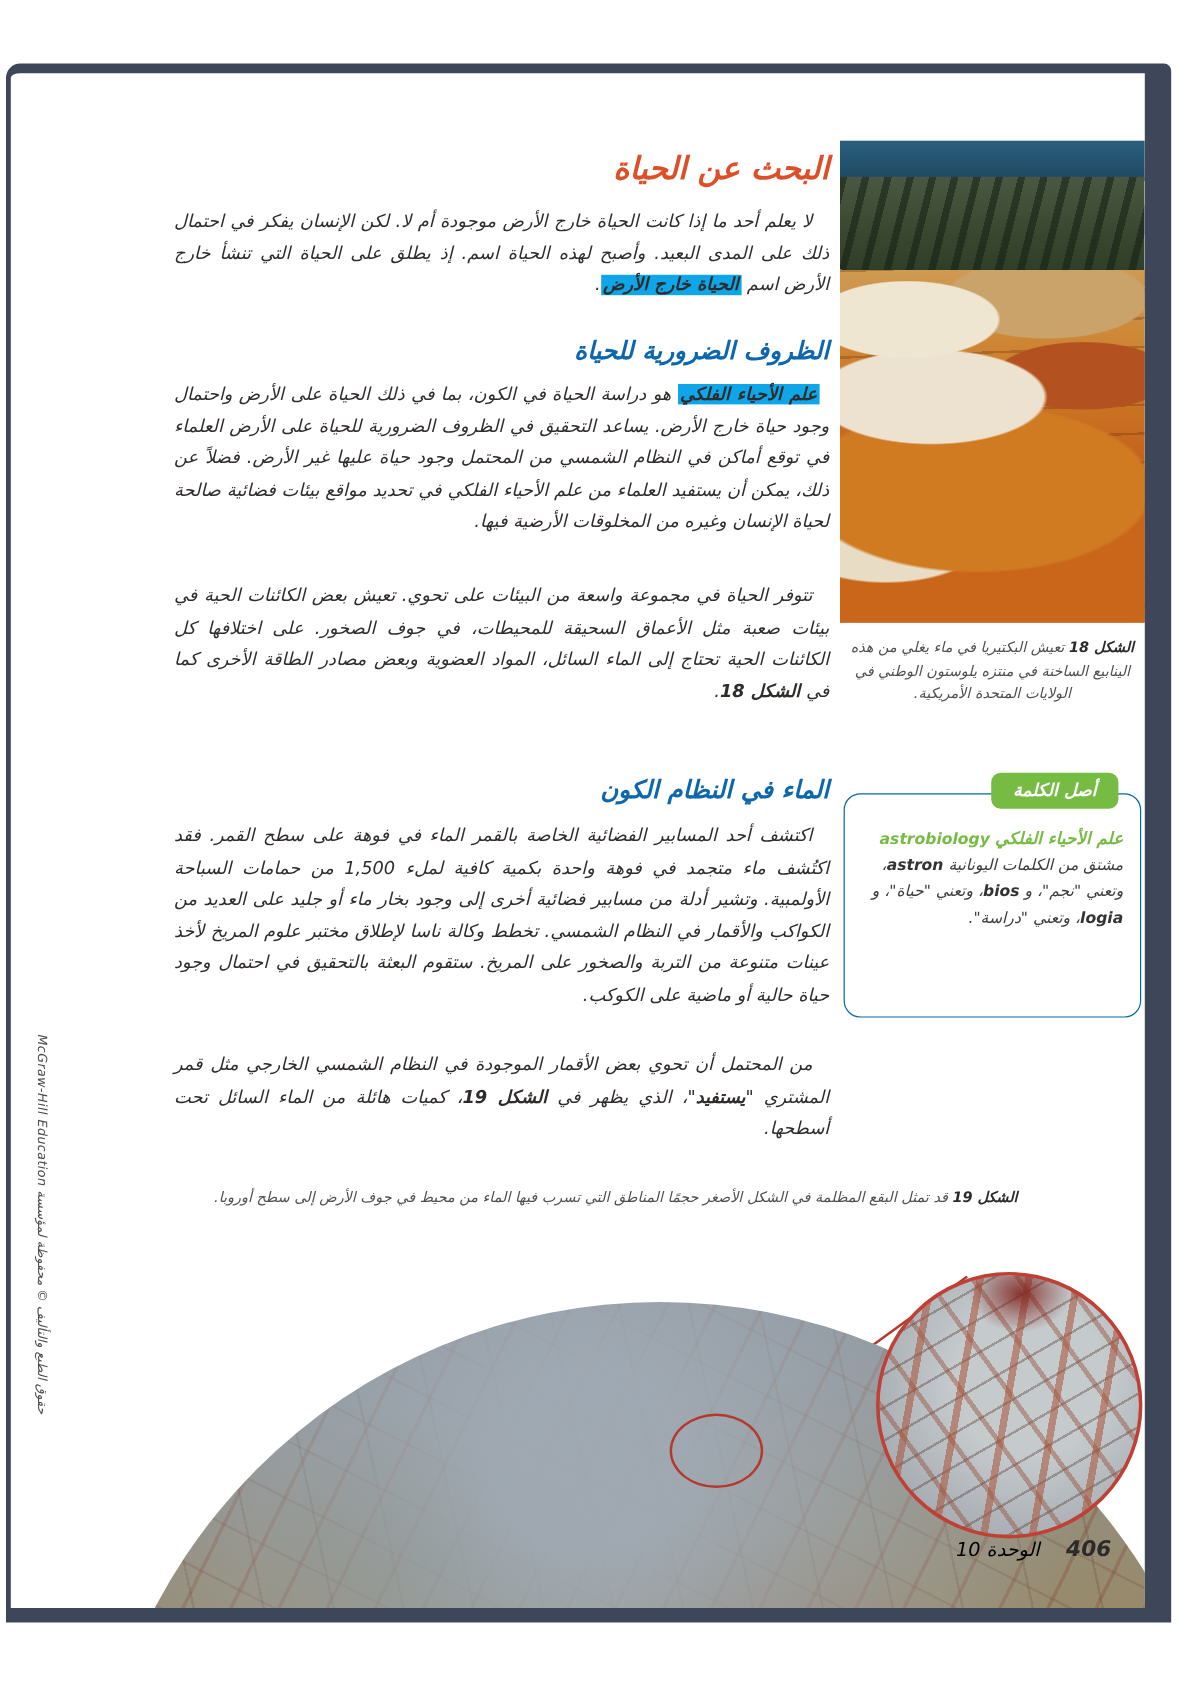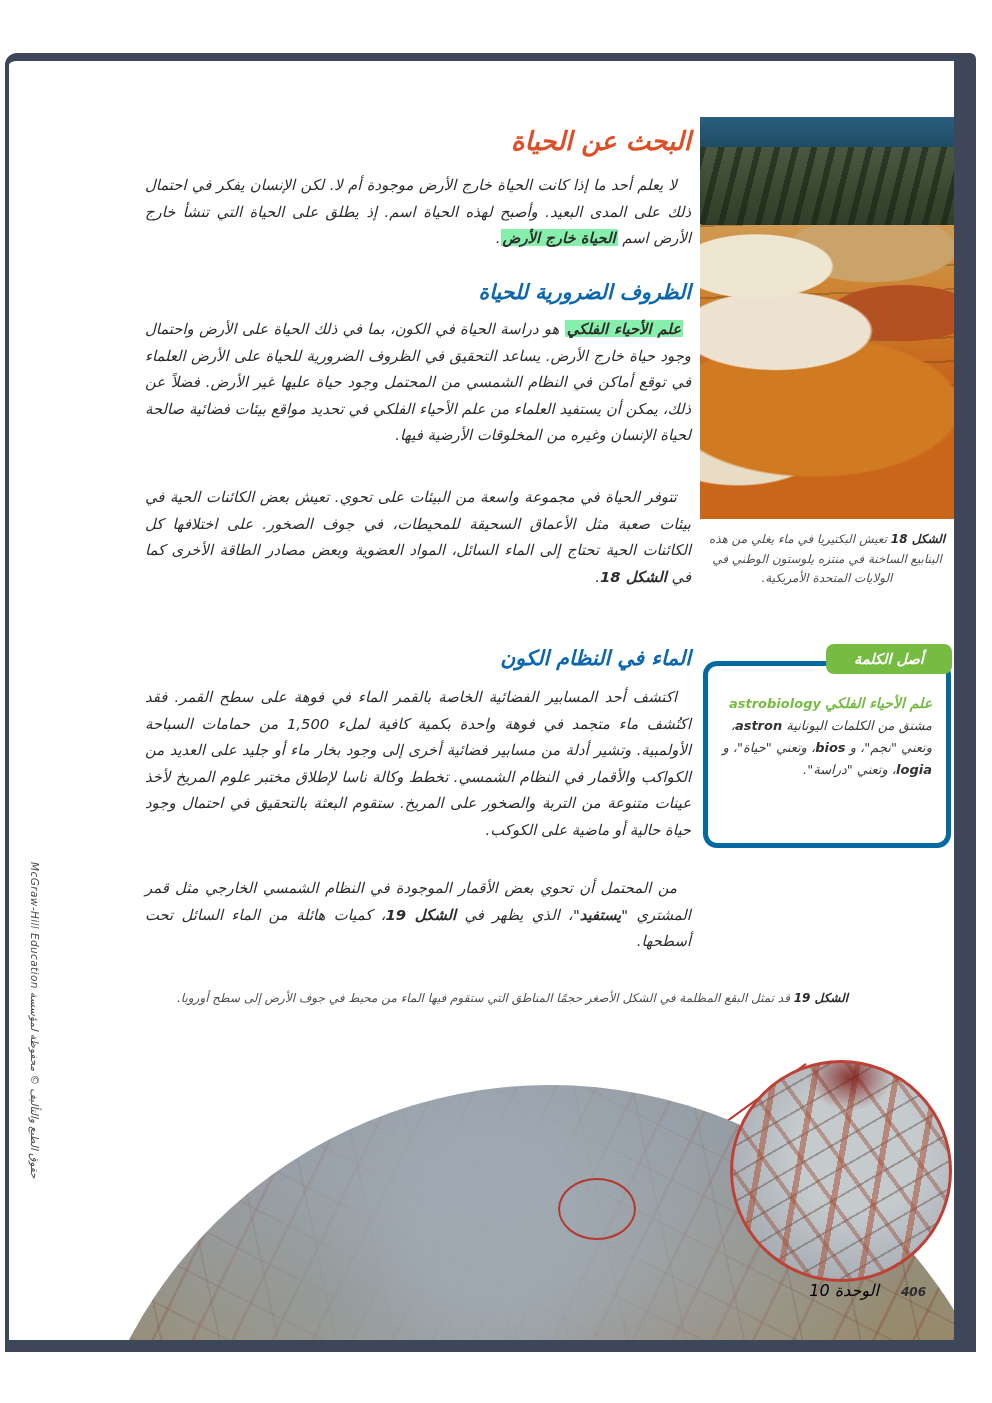--- a/index.html
+++ b/index.html
@@ -64,43 +64,43 @@
            repeating-linear-gradient(150deg,rgba(92,62,50,.38) 0 2px,rgba(0,0,0,0) 2px 24px),
            radial-gradient(circle at 58% 40%,#c5cacd 0 35%,#abb1b6 70%,#99a0a6 100%);}
 
   
   .rtl{direction:rtl;unicode-bidi:embed;}
   .col{position:absolute;left:145px;width:546px;z-index:5;}
   .title{color:#dc4f28;font-weight:bold;font-size:26px;text-align:right;}
   .h2{color:#0d67ae;font-weight:bold;font-size:20.5px;text-align:right;}
   .body-p{font-size:14.8px;line-height:26.5px;text-align:justify;text-align-last:right;
           text-indent:14px;color:#2f2c2b;}
-  .hl{background:#86efac;font-weight:bold;padding:0 2px;}
+  .hl{background:#0ea5e9;font-weight:bold;padding:0 2px;}
   .b{font-weight:bold;}
   .side{position:absolute;left:703px;width:248px;z-index:5;}
   .caption{font-size:12px;line-height:19.5px;color:#4f4f4f;text-align:right;}
   .caption .lbl{font-weight:bold;color:#2b2b2b;}
   .cap19{position:absolute;left:150px;top:988px;width:698px;z-index:5;
          font-size:12px;line-height:21px;color:#4f4f4f;text-align:right;}
 
   
   .wo-box{position:absolute;left:703px;top:661px;width:248px;height:187px;box-sizing:border-box;
-          border:5px solid #0369a1;border-radius:14px;background:#fff;z-index:5;}
-  .wo-tab{position:absolute;left:826px;top:644px;width:126px;height:30px;background:#76bc43;
+          border:1px solid #0369a1;border-radius:14px;background:#fff;z-index:5;}
+  .wo-tab{position:absolute;left:826px;top:644px;width:106px;height:30px;background:#76bc43;
           border-radius:8px;color:#fff;font-weight:bold;font-size:14.5px;line-height:30px;
           text-align:center;z-index:6;}
   .wo-body{padding:26px 14px 10px 12px;font-size:13px;line-height:22px;text-align:right;color:#3c3c3c;}
   .wo-term{color:#76bc43;font-weight:bold;font-size:14px;}
   .wo-en{color:#76bc43;font-weight:bold;}
   .wo-lat{font-weight:bold;color:#333;}
 
   
   .footer{position:absolute;left:756px;top:1281px;width:170px;display:flex;direction:rtl;
           gap:22px;align-items:baseline;z-index:5;}
-  .pagenum{font-weight:bold;font-size:12px;color:#2b2b2b;}
+  .pagenum{font-weight:bold;font-size:18px;color:#2b2b2b;}
   .unit{font-size:16px;color:#000000;}
 
   
   .copyright{position:absolute;left:41px;top:862px;transform:rotate(90deg);
              transform-origin:left top;white-space:nowrap;direction:rtl;
              font-size:10.5px;color:#4a4a4a;z-index:5;letter-spacing:.4px;}
 </style>
 </head>
 <body>
 
@@ -158,21 +158,21 @@
 
   <div class="wo-tab">أصل الكلمة</div>
   <div class="wo-box">
     <div class="wo-body rtl">
       <span class="wo-term">علم الأحياء الفلكي</span>
       <span class="wo-en" dir="ltr">astrobiology</span><span> مشتق من الكلمات اليونانية </span><span class="wo-lat" dir="ltr">astron</span><span>، وتعني "نجم"، و </span><span class="wo-lat" dir="ltr">bios</span><span>، وتعني "حياة"، و </span><span class="wo-lat" dir="ltr">logia</span><span>، وتعني "دراسة".</span>
     </div>
   </div>
 
   <div class="cap19 rtl">
-    <span class="lbl" style="font-weight:bold;color:#2b2b2b;">الشكل 19</span><span> قد تمثل البقع المظلمة في الشكل الأصغر حجمًا المناطق التي ستقوم فيها الماء من محيط في جوف الأرض إلى سطح أوروبا.</span>
+    <span class="lbl" style="font-weight:bold;color:#2b2b2b;">الشكل 19</span><span> قد تمثل البقع المظلمة في الشكل الأصغر حجمًا المناطق التي تسرب فيها الماء من محيط في جوف الأرض إلى سطح أوروبا.</span>
   </div>
 
   <div class="footer">
     <span class="pagenum">406</span>
     <span class="unit">الوحدة 10</span>
   </div>
 
   <div class="copyright">حقوق الطبع والتأليف © محفوظة لمؤسسة McGraw-Hill Education</div>
 
   <div class="frame"></div>

